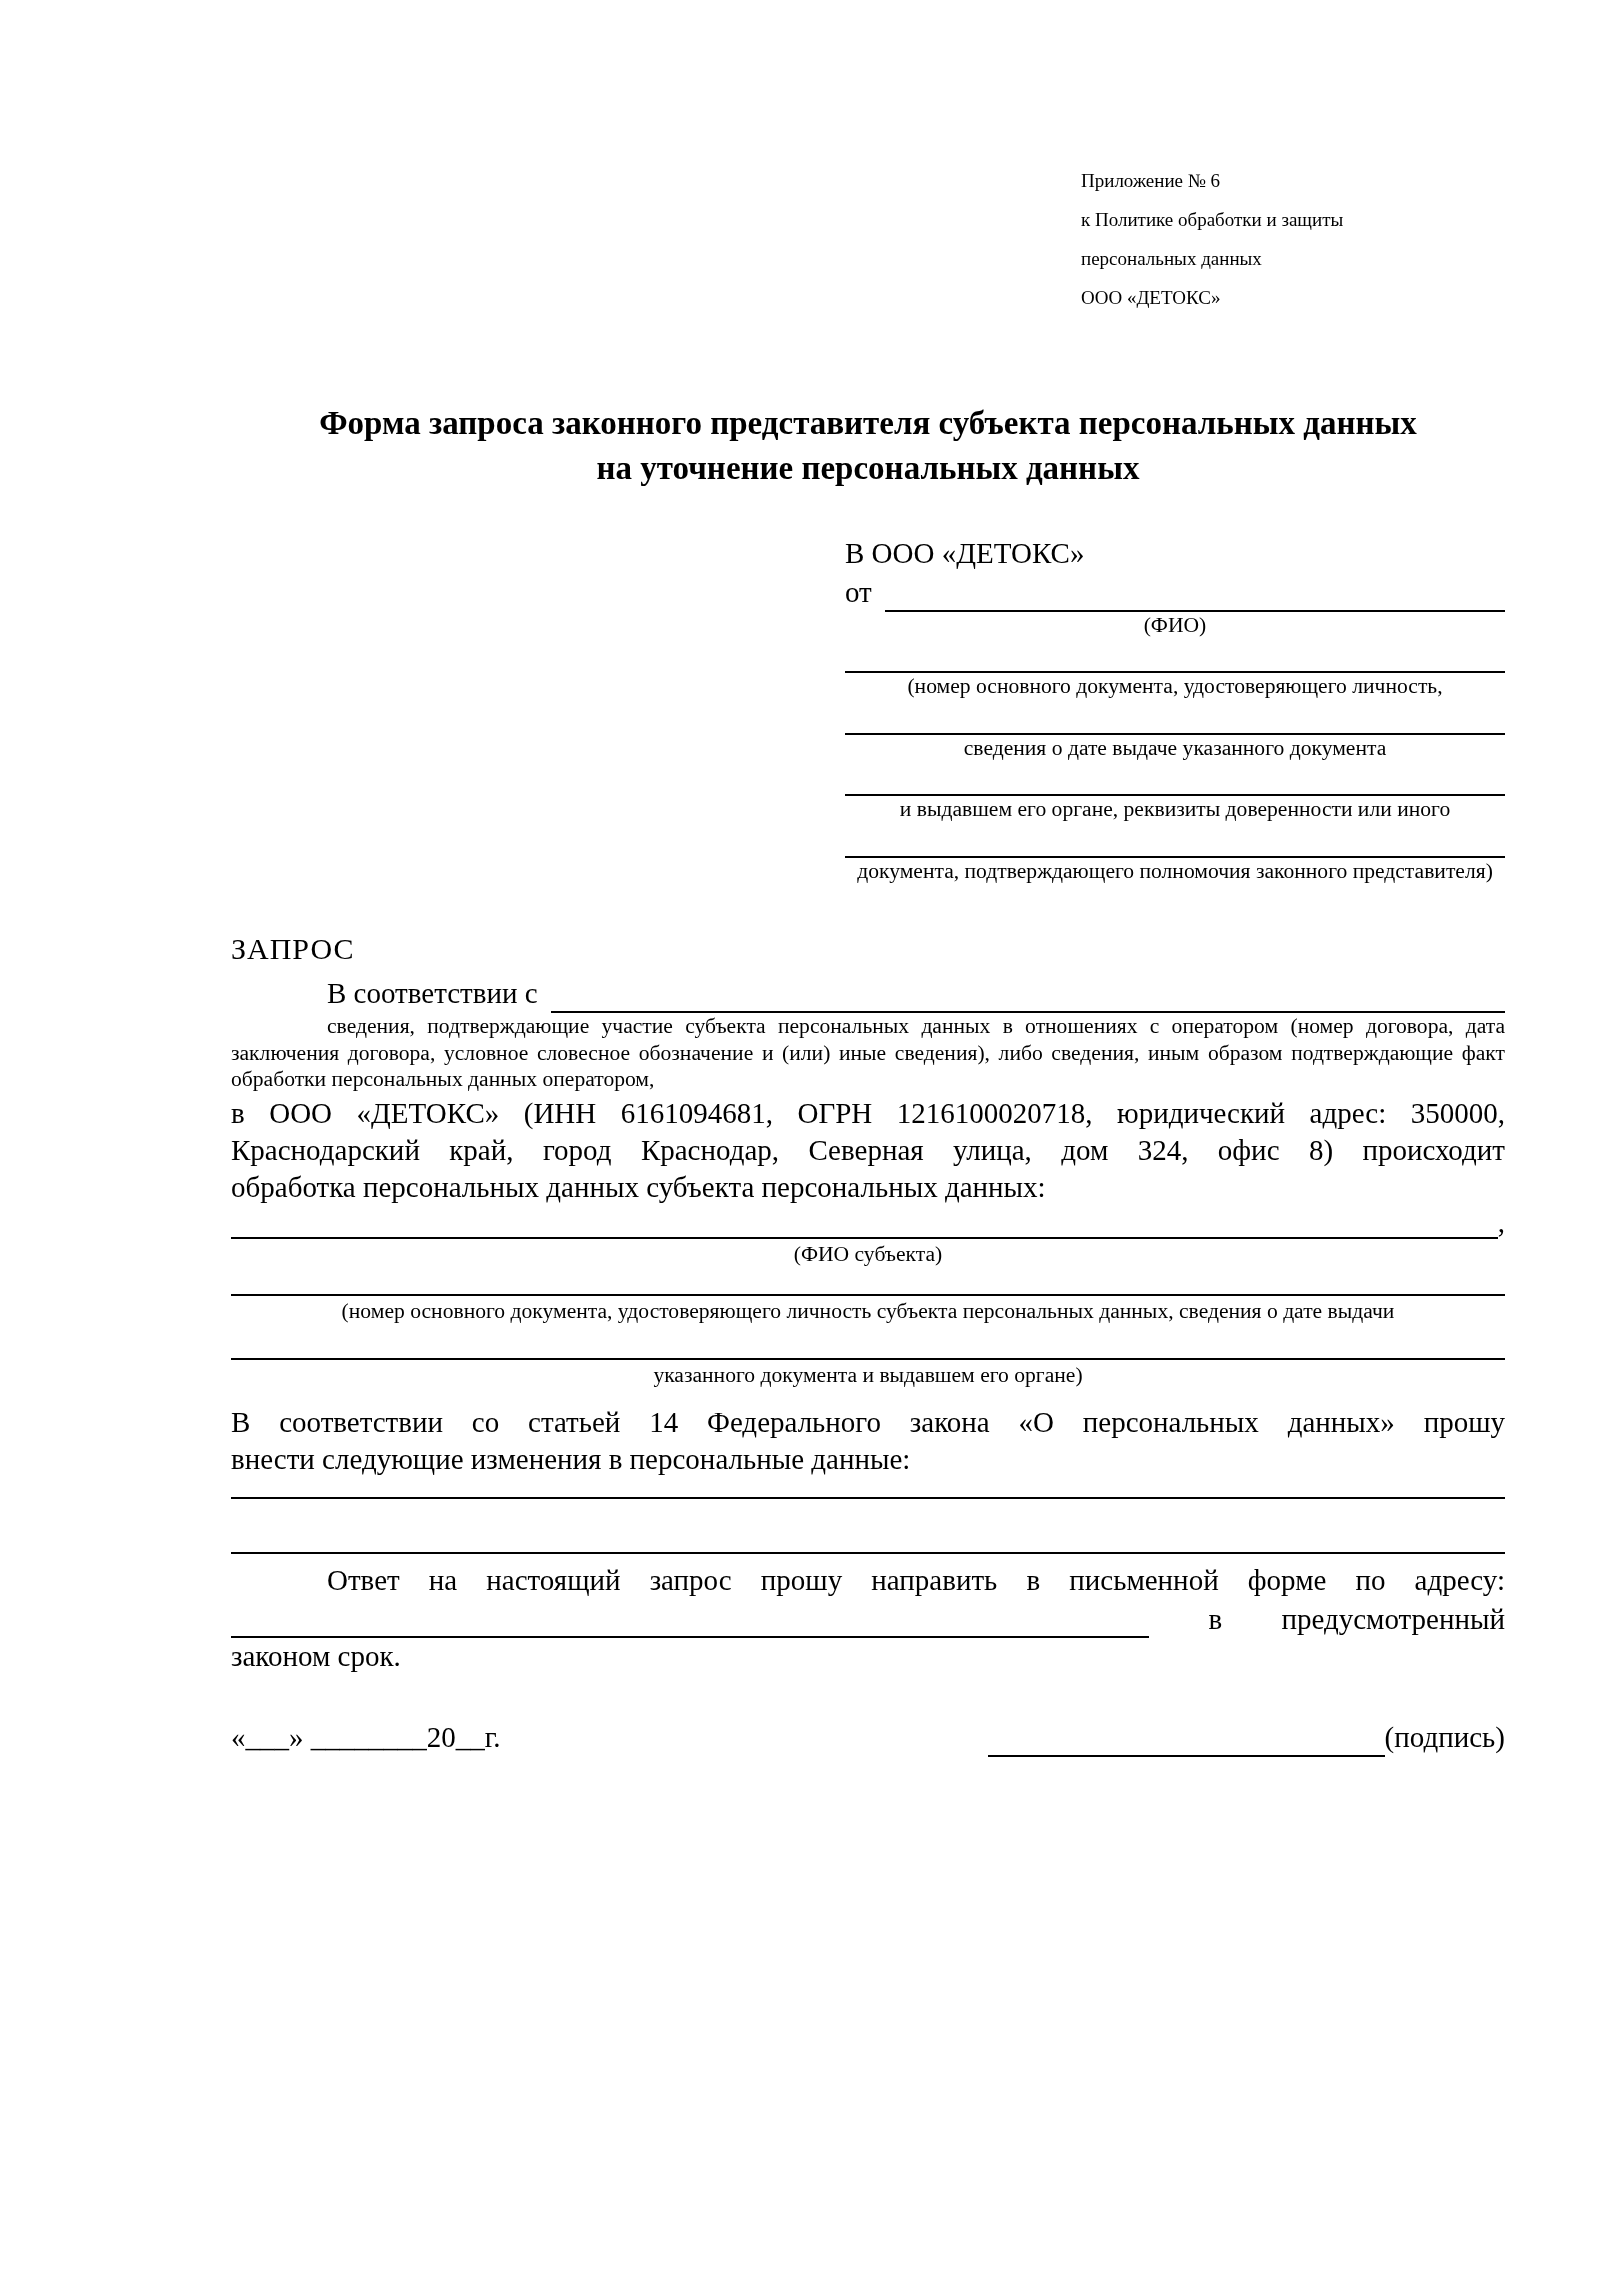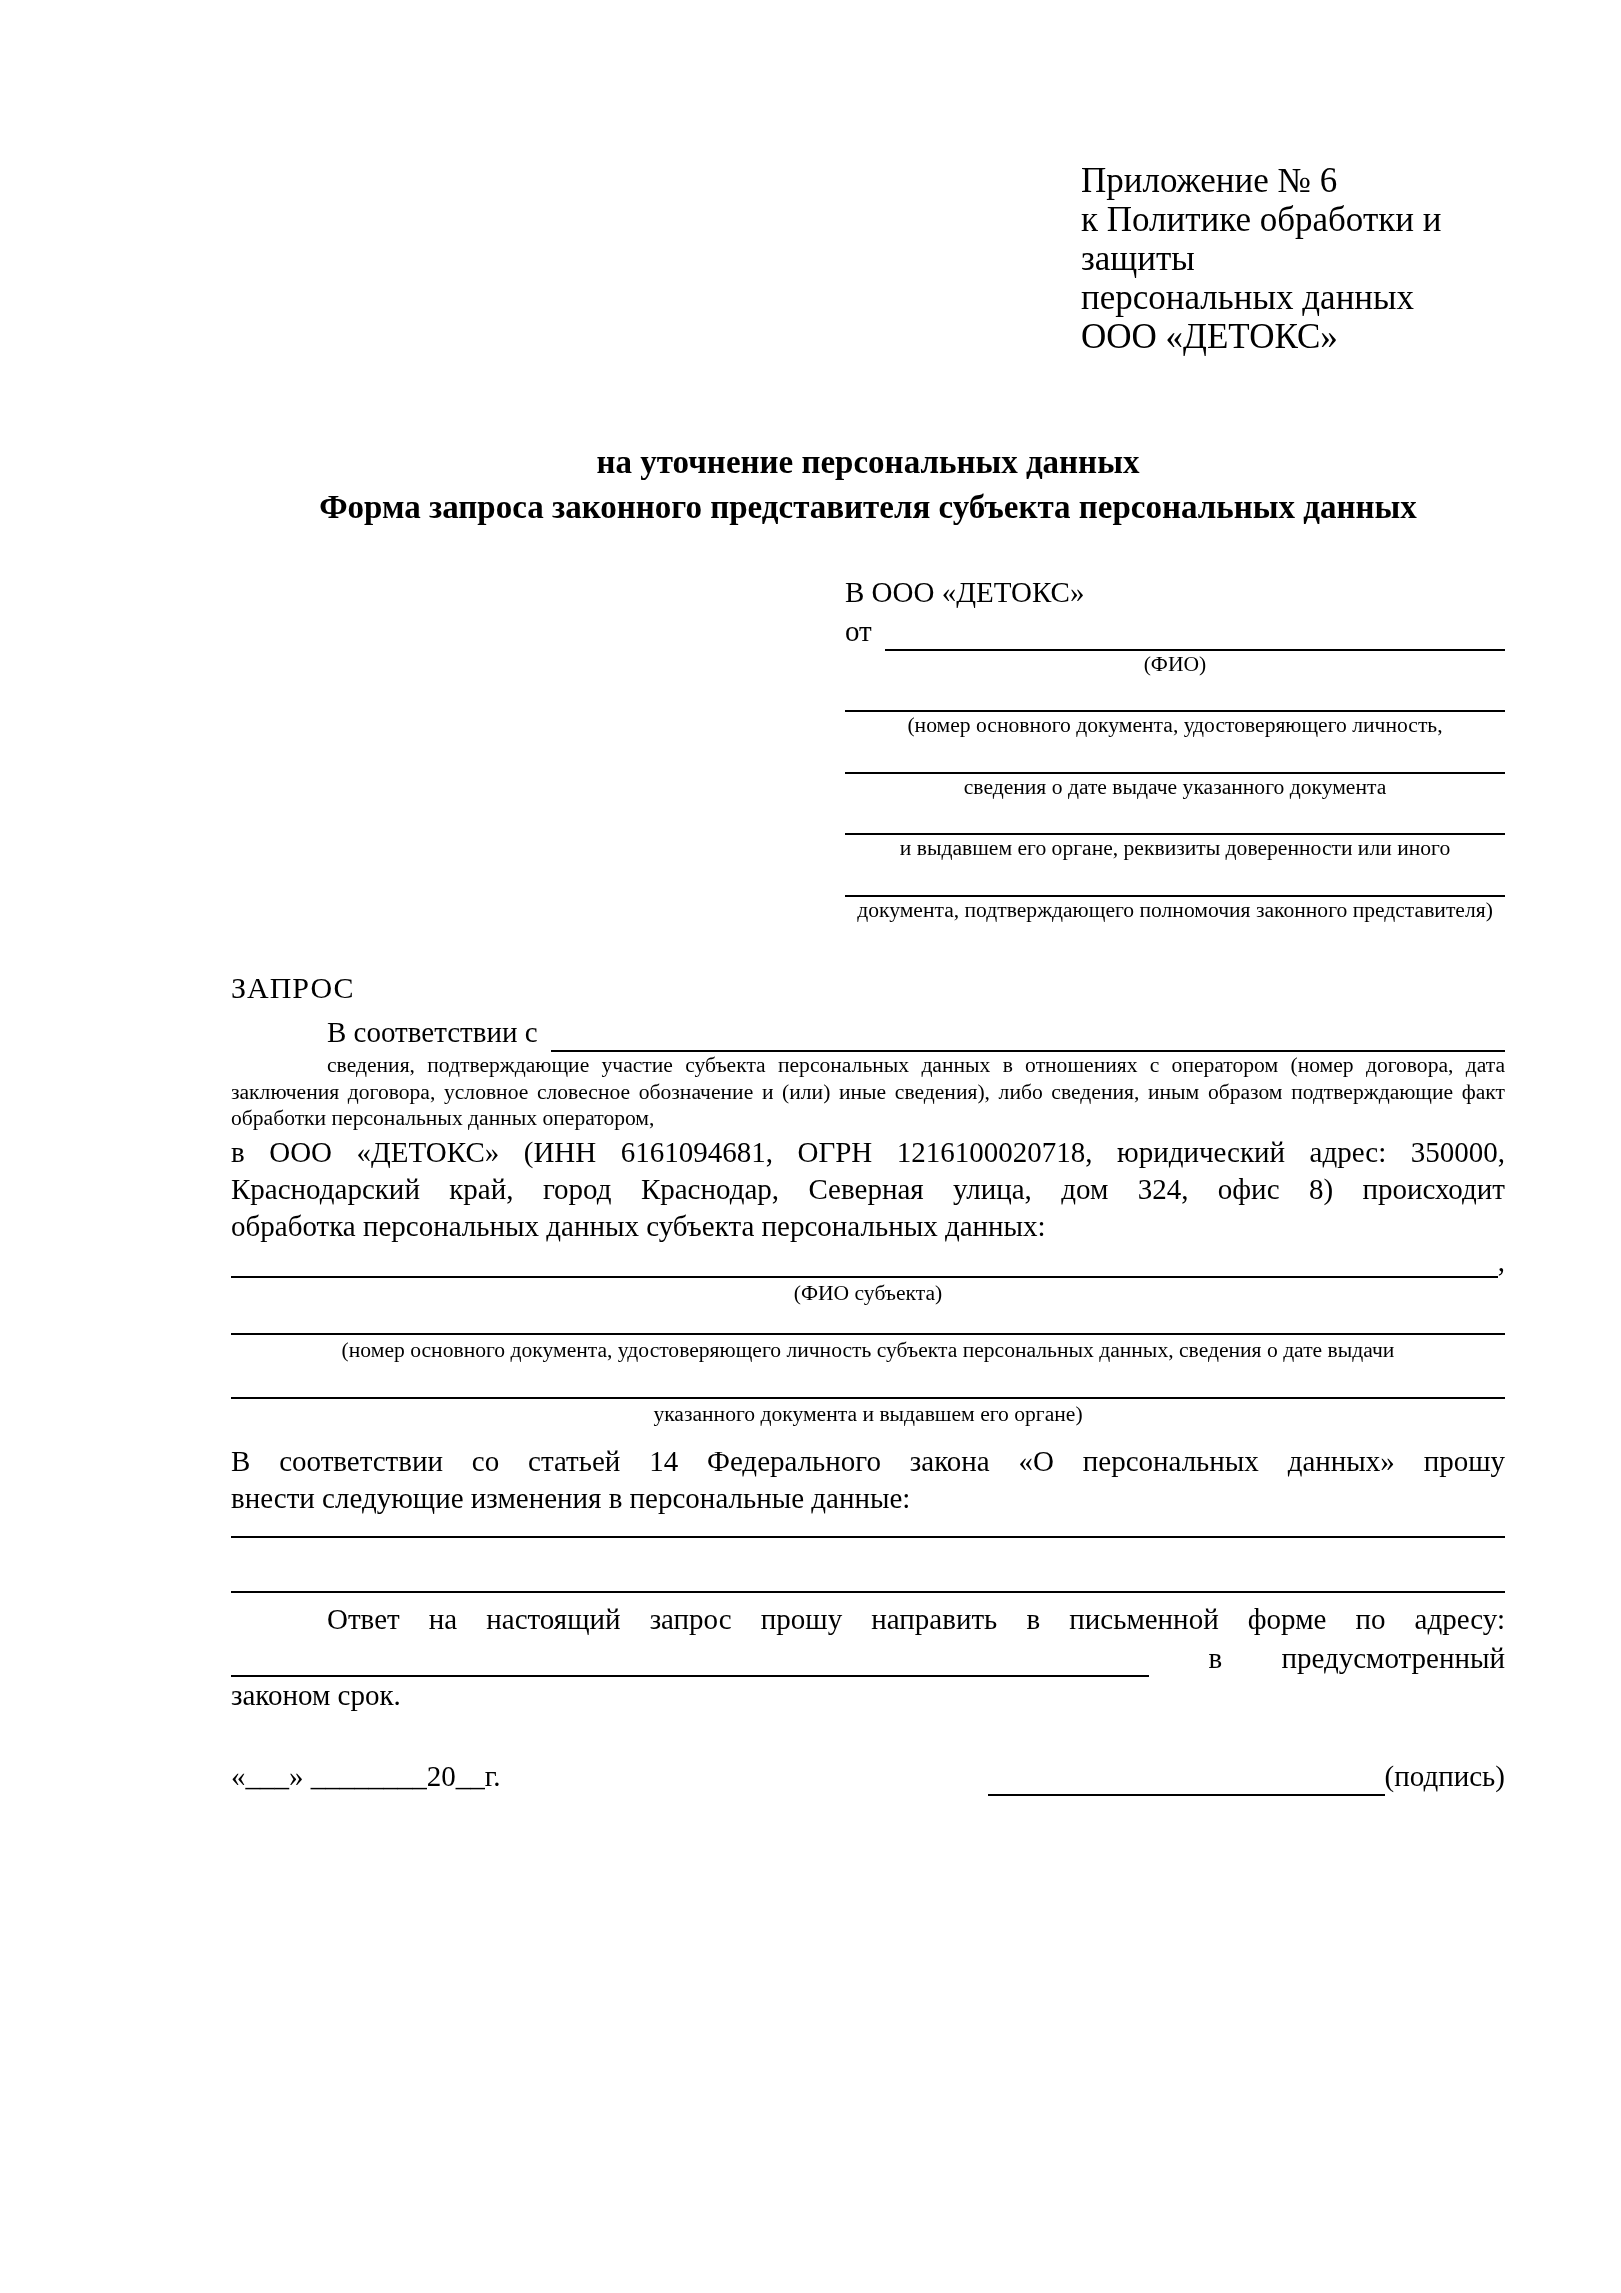--- a/index.html
+++ b/index.html
@@ -9,21 +9,21 @@
     width:1621px; height:2294px;
     margin:0 auto;
     background:#ffffff;
     color:#000000;
     font-family:"Liberation Serif","DejaVu Serif",serif;
     padding:147px 116px 0 231px;
     overflow:hidden;
   }
 
   
-  .header-block { margin-left:850px; margin-top:13.7px; font-size:35px; line-height:39px; }
+  .header-block { margin-left:850px; margin-top:13.7px; font-size:19px; line-height:39px; }
 
   
   .title { margin-top:84px; font-weight:bold; font-size:33px; line-height:45px; text-align:center; }
 
   
   .addressee { margin-left:614px; margin-top:43px; font-size:29px; line-height:39px; }
   .from-row { display:flex; align-items:flex-end; height:39px; }
   .from-label { margin-right:13.7px; }
   .fill { border-bottom:2px solid #000; }
   .from-row .fill { flex:1; height:33px; }
@@ -73,22 +73,22 @@
 <div class="page">
 
   <div class="header-block">
     <div>Приложение № 6</div>
     <div>к Политике обработки и защиты</div>
     <div>персональных данных</div>
     <div>ООО «ДЕТОКС»</div>
   </div>
 
   <div class="title">
+    <div>Форма запроса законного представителя субъекта персональных данных</div>
     <div>на уточнение персональных данных</div>
-    <div>Форма запроса законного представителя субъекта персональных данных</div>
   </div>
 
   <div class="addressee">
     <div>В ООО «ДЕТОКС»</div>
     <div class="from-row">
       <span class="from-label">от</span>
       <span class="fill"></span>
     </div>
     <div class="caption">(ФИО)</div>
 

